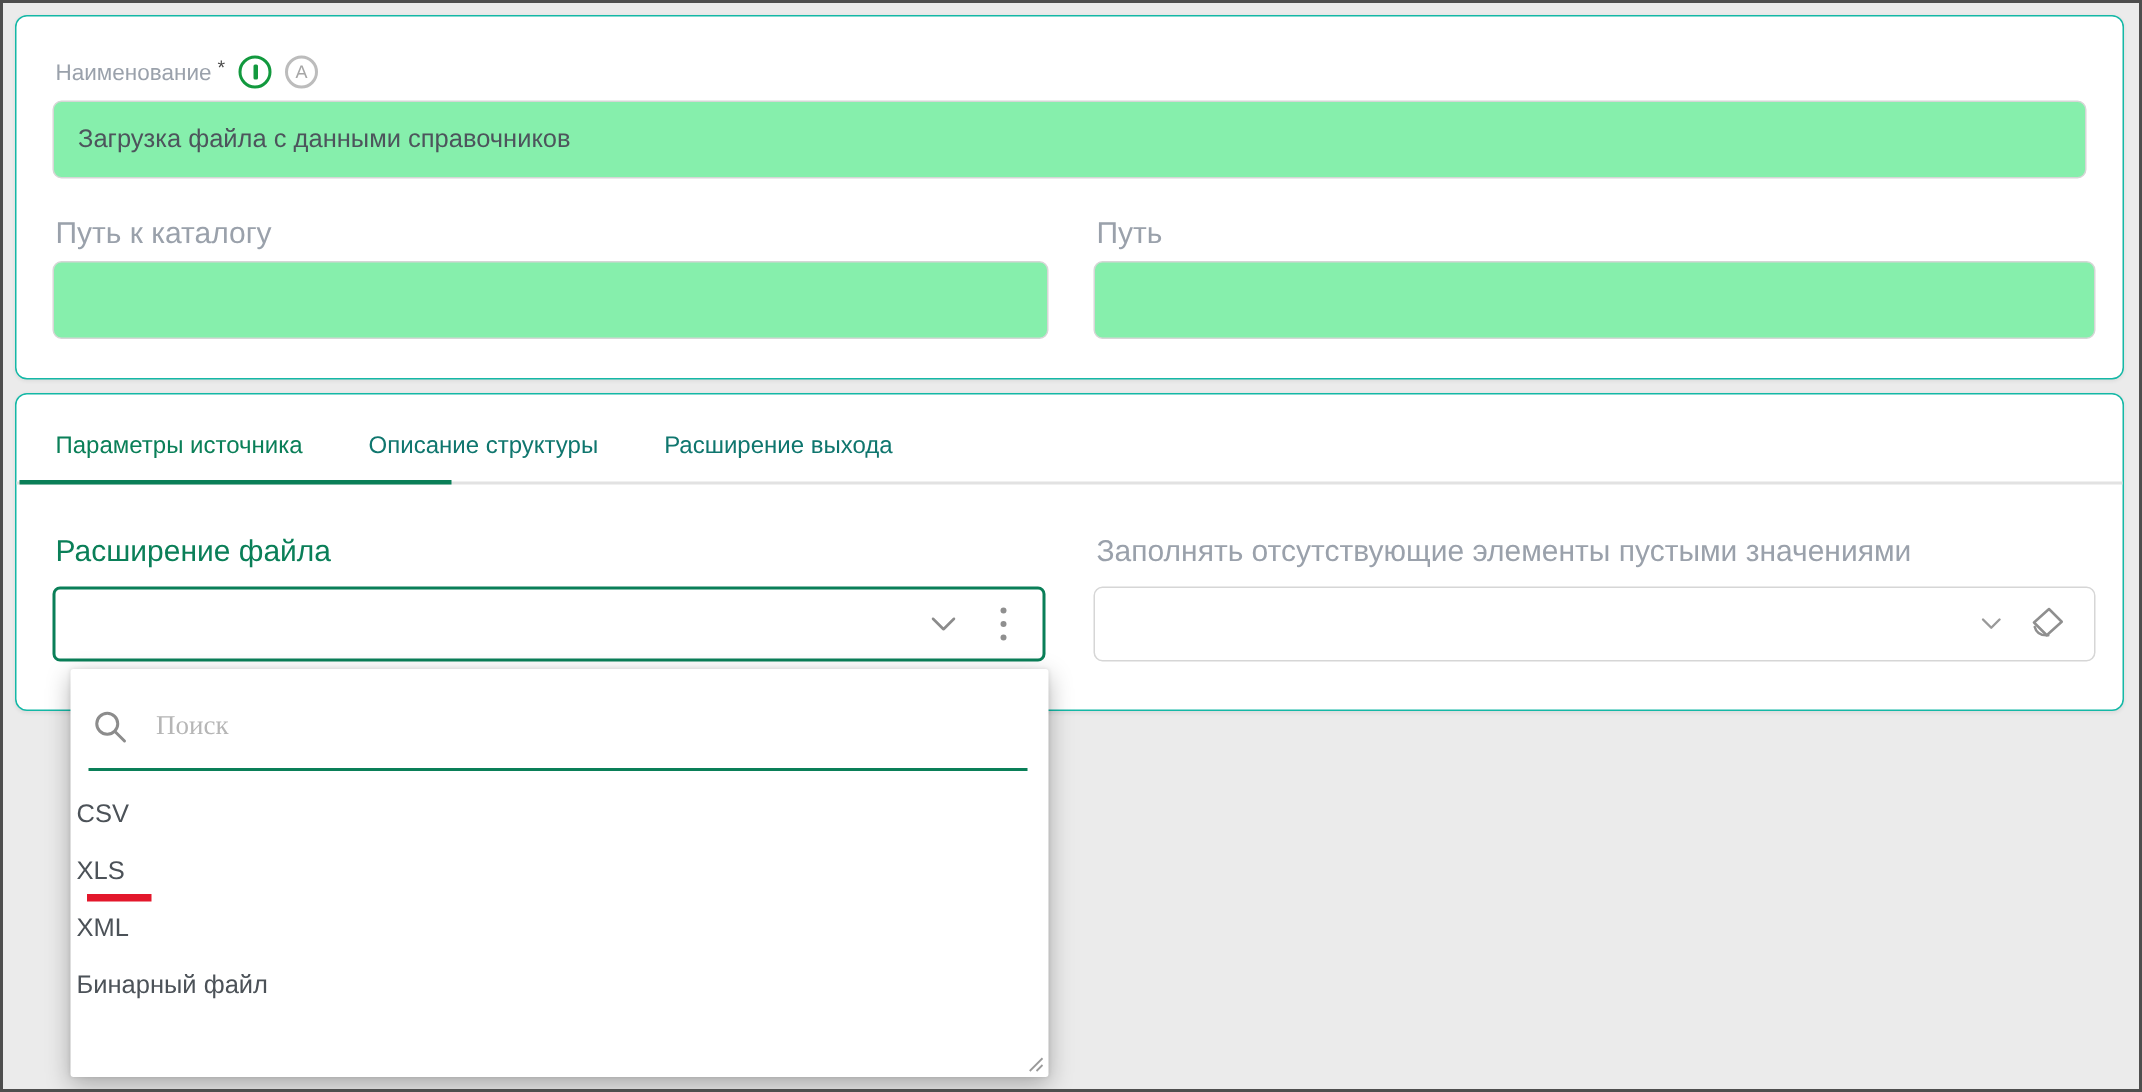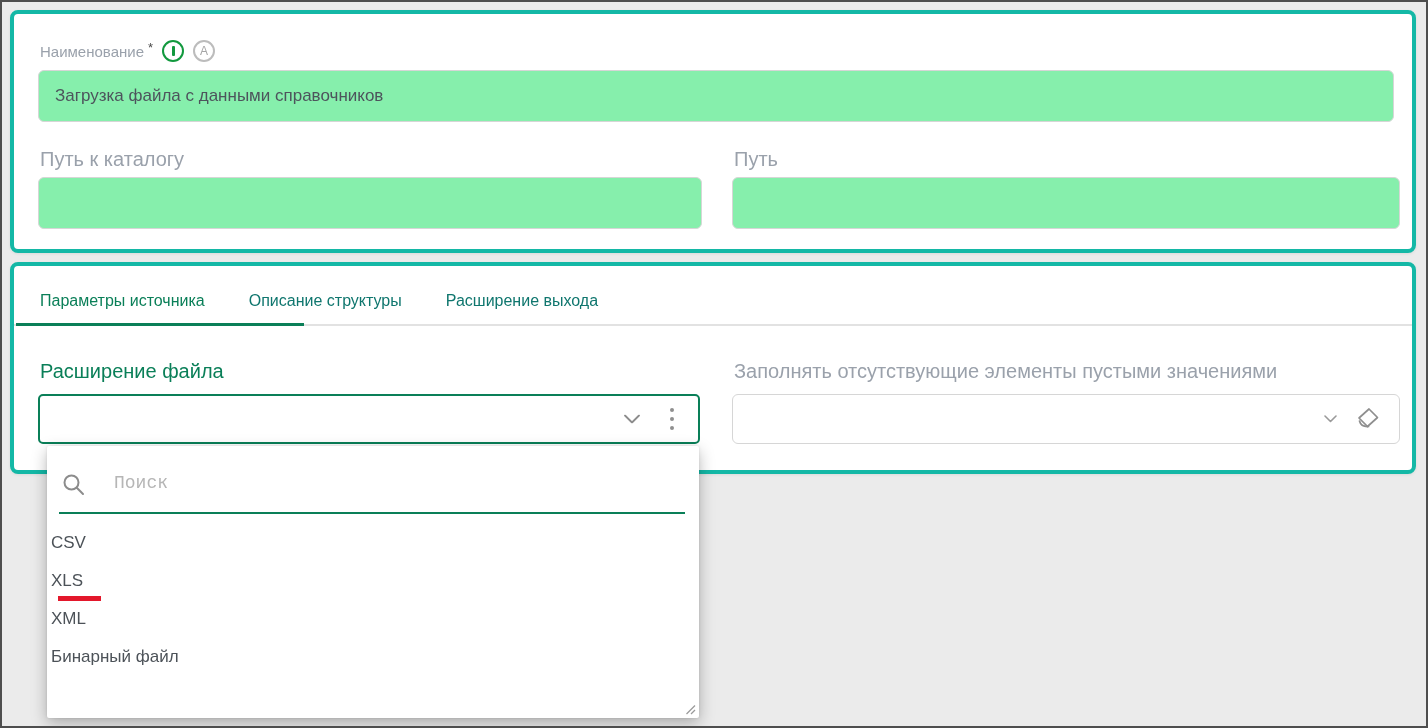--- a/index.html
+++ b/index.html
@@ -7,21 +7,21 @@
   body {
     position:relative;
     font-family:"Liberation Sans", sans-serif;
     background:#ebebeb;
     border:2px solid #4e4e4e;
     overflow:hidden;
   }
   .card {
     position:absolute;
     background:#ffffff;
-    border:4px solid #14b8a6;
+    border:1px solid #14b8a6;
     border-radius:8px;
     box-shadow:0 1px 3px rgba(0,0,0,.07);
   }
   .card-top    { left:8px; top:8px;   width:1406px; height:243px; }
   .card-bottom { left:8px; top:260px; width:1406px; height:212px; }
 
   .label { position:absolute; font-size:20px; color:#9aa1ab; white-space:nowrap; }
   .label.green { color:#0a7f58; }
 
   .label-row { position:absolute; left:26px; top:26px; display:flex; align-items:center; }
@@ -91,23 +91,23 @@
   .dropdown {
     position:absolute;
     left:45px; top:444px; width:652px; height:272px;
     background:#fff;
     border-radius:2px;
     box-shadow:0 5px 16px rgba(0,0,0,.28), 0 0 3px rgba(0,0,0,.10);
     z-index:5;
   }
   .search-icon { position:absolute; left:15px; top:27px; }
   .search-input {
-    position:absolute; left:67px; top:22px; width:560px; height:30px;
+    position:absolute; left:57px; top:22px; width:560px; height:30px;
     border:none; outline:none;
-    font-family:Liberation Mono, monospace;
+    font-family:Liberation Serif, serif;
     font-size:18px; color:#4d545c;
   }
   .search-input::placeholder { color:#b6b6b6; }
   .search-rule { position:absolute; left:12px; right:14px; top:66px; height:2px; background:#0a7f58; }
   .options { position:absolute; left:0; right:0; top:78px; }
   .option {
     height:38px; line-height:38px;
     padding-left:4px;
     font-size:17px; color:#4c5258;
     cursor:pointer; white-space:nowrap;

